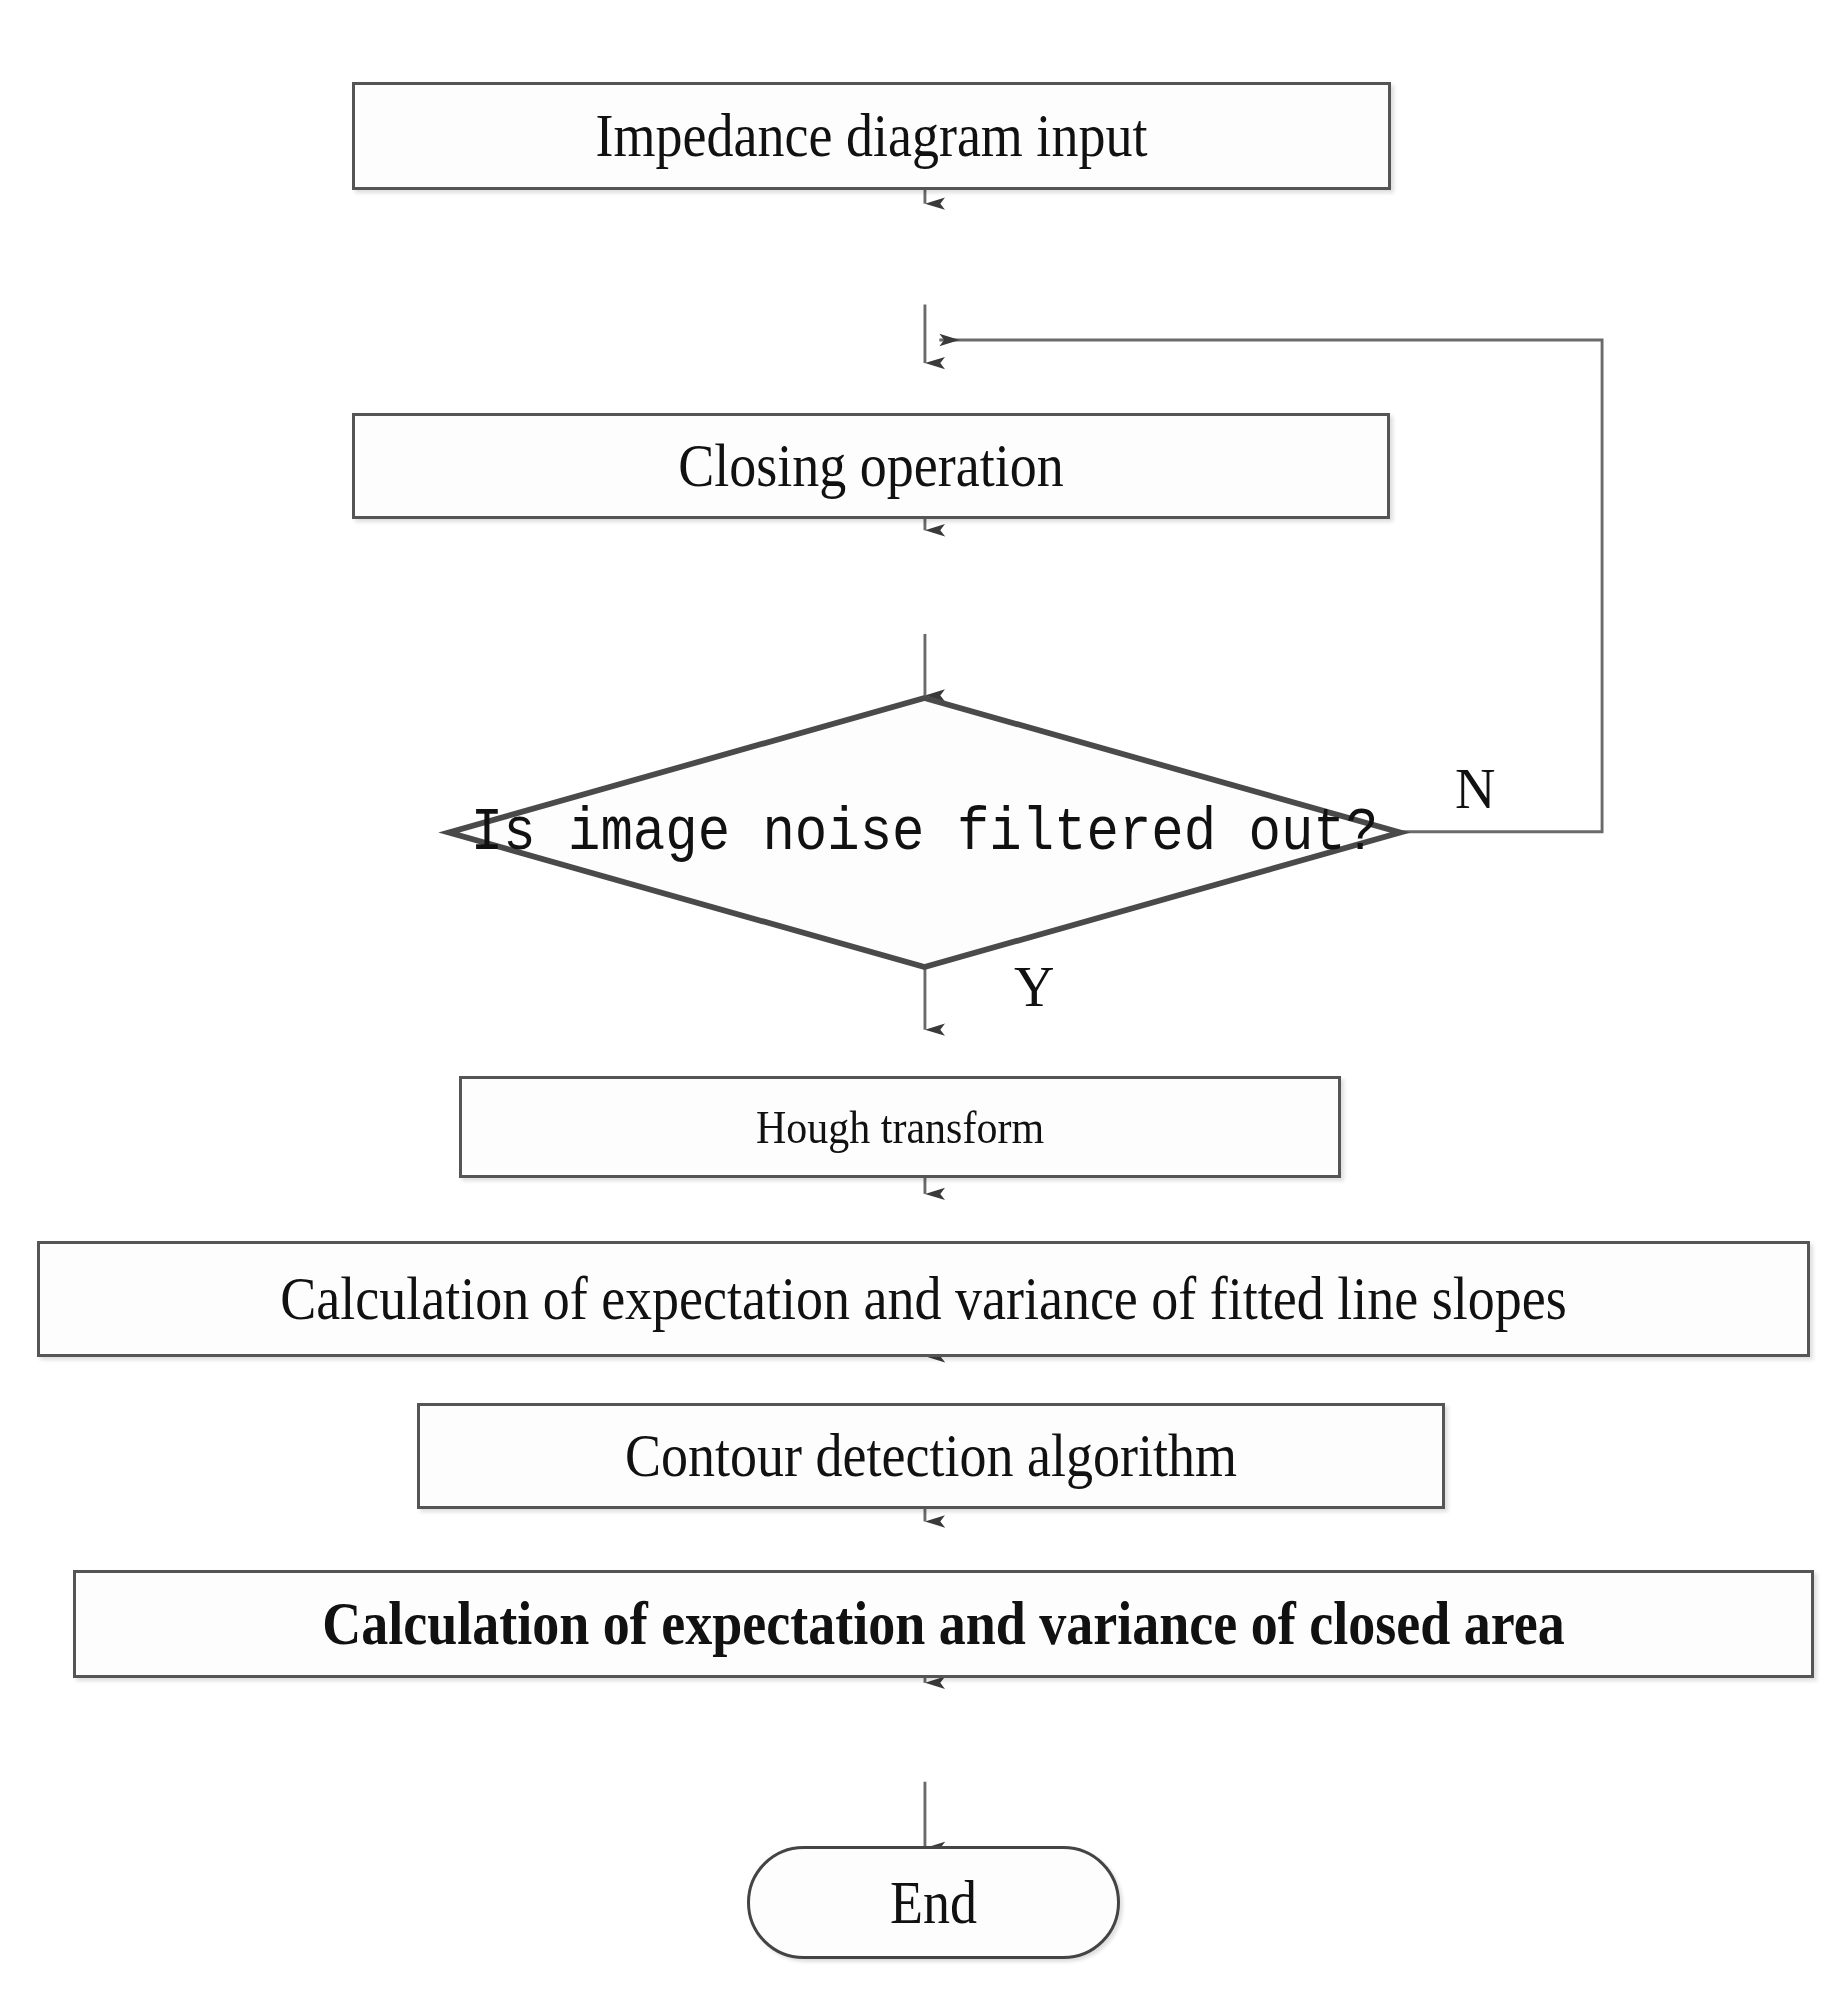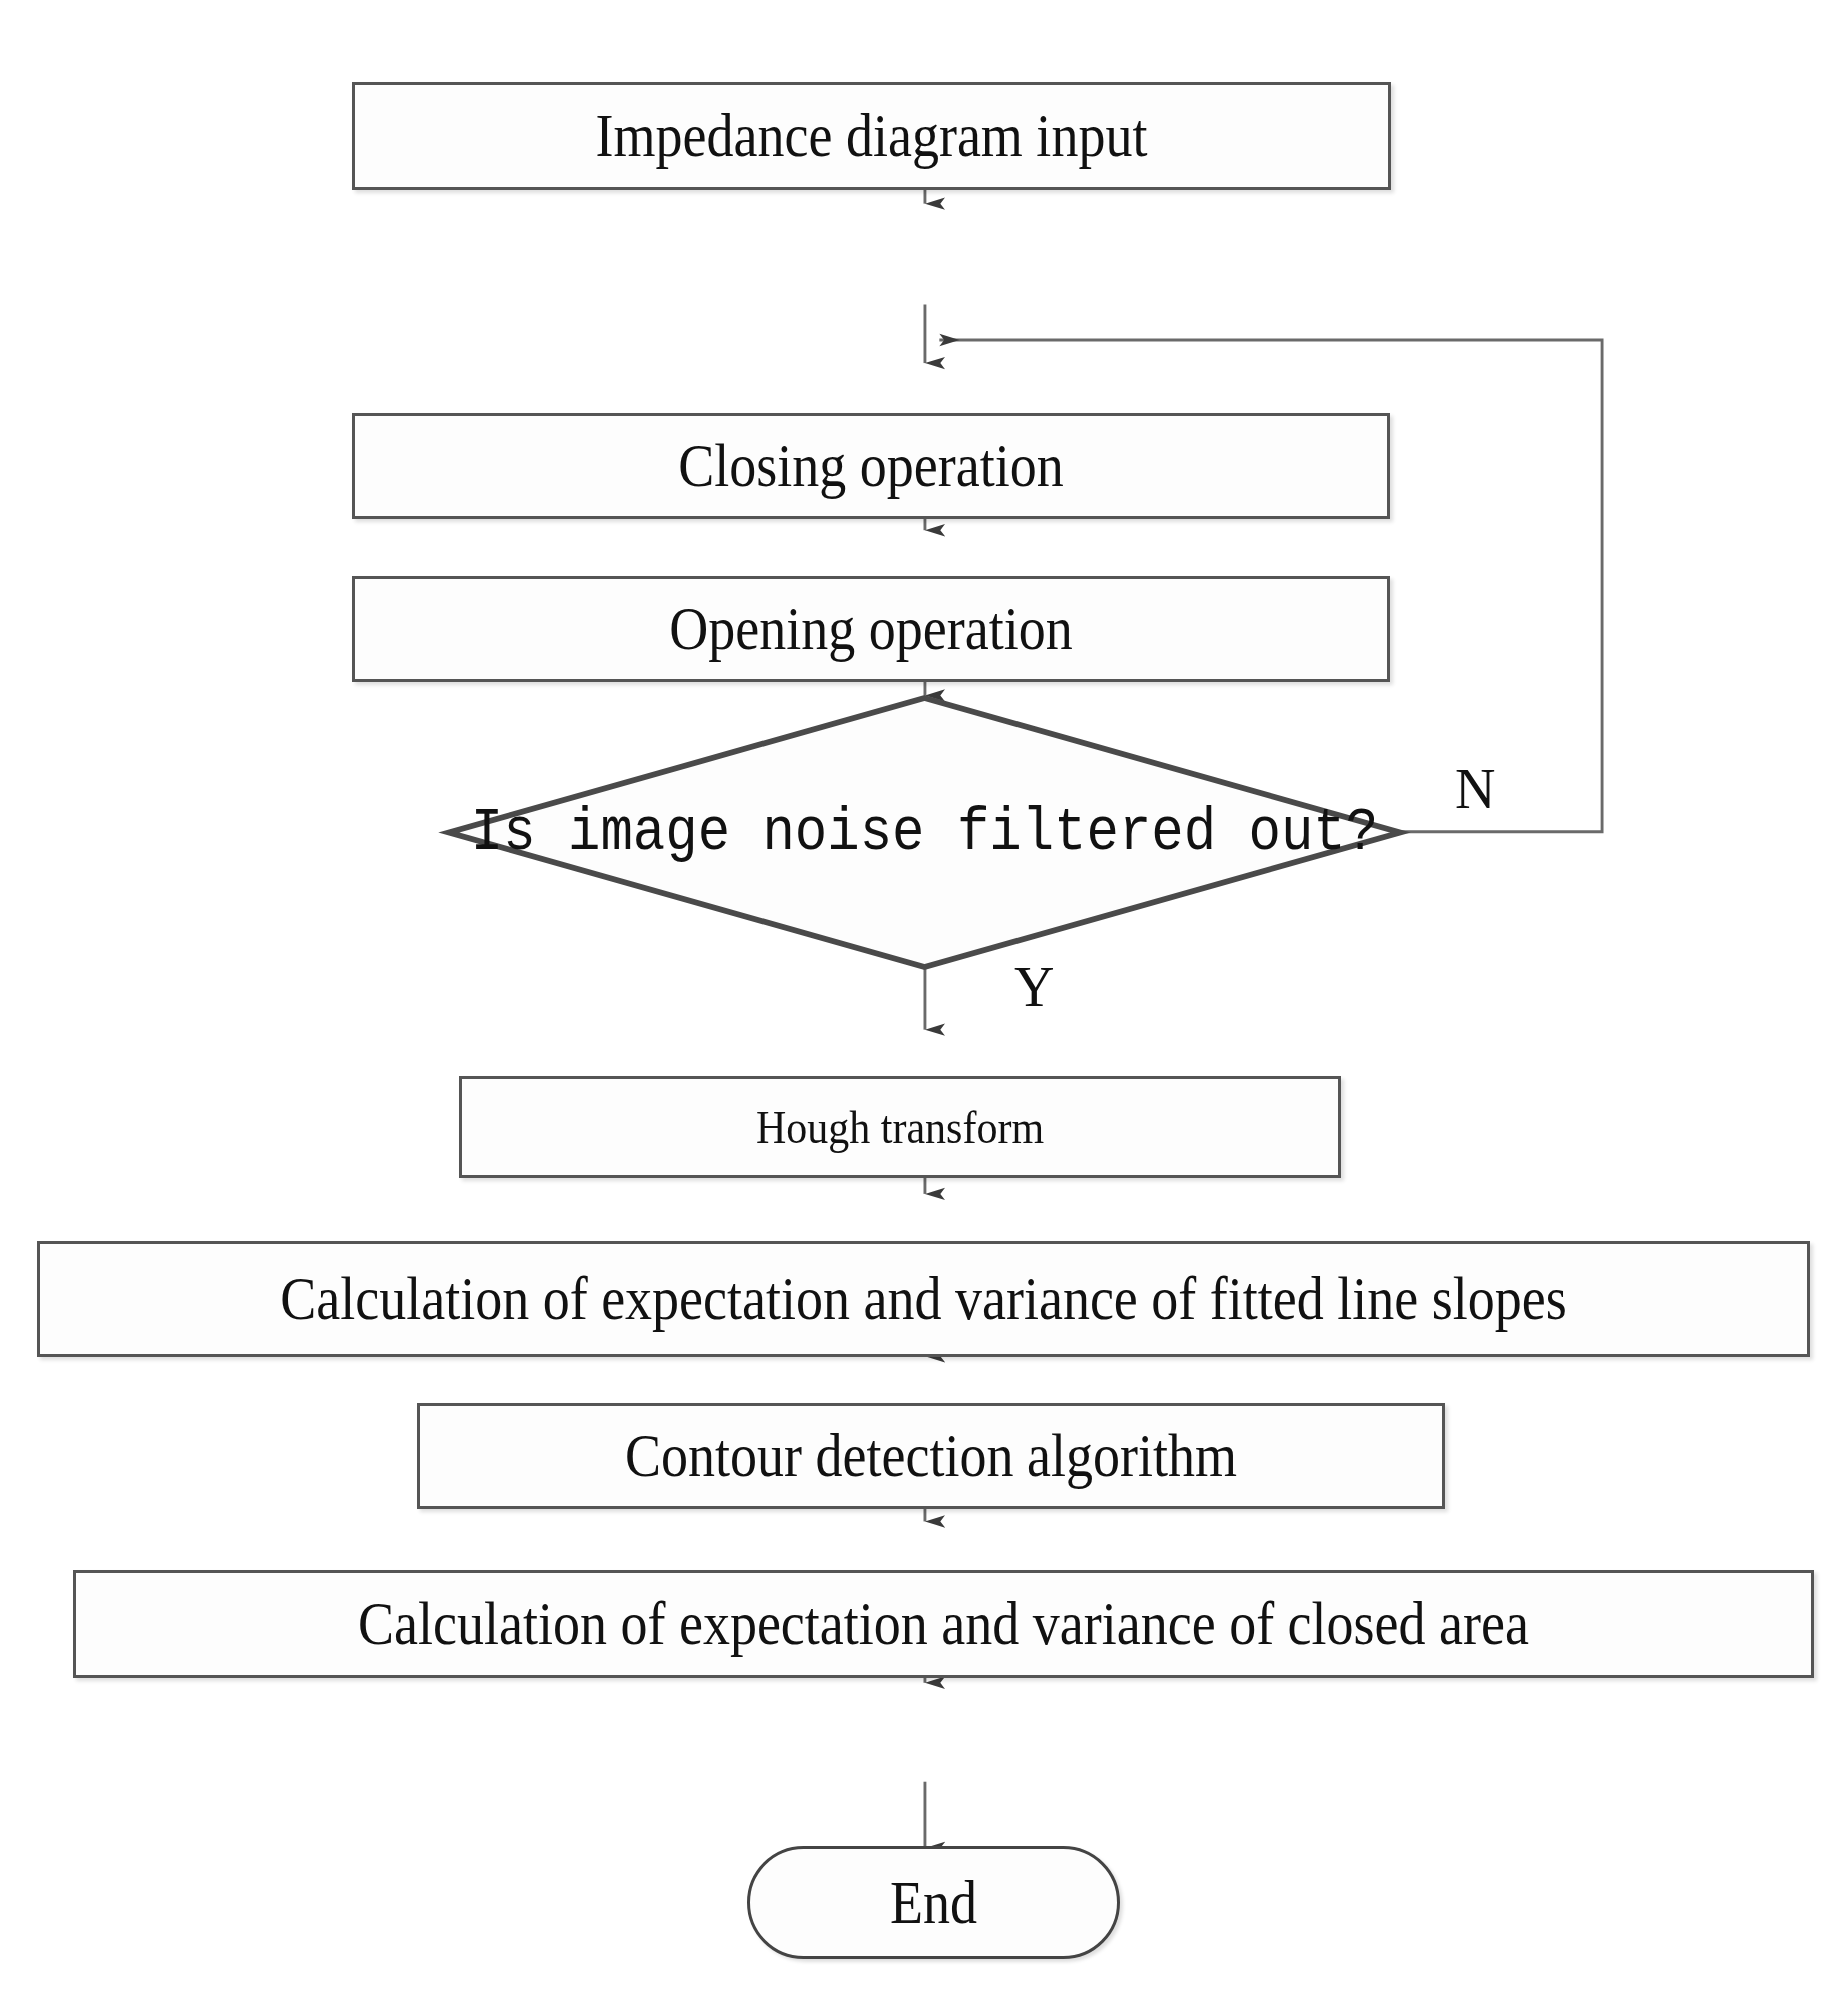--- a/index.html
+++ b/index.html
@@ -121,23 +121,20 @@
 
   <div class="node" style="left:352px; top:34px; width:1039px; height:108px; font-size:54px;">
     <span class="txt">Impedance diagram input</span>
   </div>
 
 
   <div class="node" style="left:352px; top:365px; width:1038px; height:106px; font-size:54px;">
     <span class="txt">Closing operation</span>
   </div>
 
-  <div class="node" style="left:352px; top:528px; width:1038px; height:106px; font-size:54px;">
-    <span class="txt">Opening operation</span>
-  </div>
 
   <div class="decision-wrap" style="left:445px; top:694px; width:959px; height:277px;font-family:Liberation Mono, monospace;">
     <svg width="959" height="277" viewBox="0 0 998 288" xmlns="http://www.w3.org/2000/svg">
       <polygon points="499,4 994,144 499,284 4,144" fill="#fdfdfd" stroke="#4a4a4a" stroke-width="6" stroke-linejoin="miter"></polygon>
     </svg>
     <div class="decision-label" style="font-size:54px;">
       <span class="txt">Is image noise filtered out?</span>
     </div>
   </div>
 
@@ -153,21 +150,21 @@
   </div>
 
   <div class="node" style="left:37px; top:1193px; width:1773px; height:116px; font-size:54px;">
     <span class="txt">Calculation of expectation and variance of fitted line slopes</span>
   </div>
 
   <div class="node" style="left:417px; top:1355px; width:1028px; height:106px; font-size:54px;">
     <span class="txt">Contour detection algorithm</span>
   </div>
 
-  <div class="node" style="left:73px; top:1522px; width:1741px; height:108px; font-size:54px;">
+  <div class="node" style="left:73px; top:1522px; width:1741px; height:108px; font-size:54px;font-weight:bold;">
     <span class="txt">Calculation of expectation and variance of closed area</span>
   </div>
 
 
   <div class="terminator" style="left:747px; top:1846px; width:373px; height:113px; font-size:54px;">
     <span class="txt">End</span>
   </div>
 
 </div>
 

